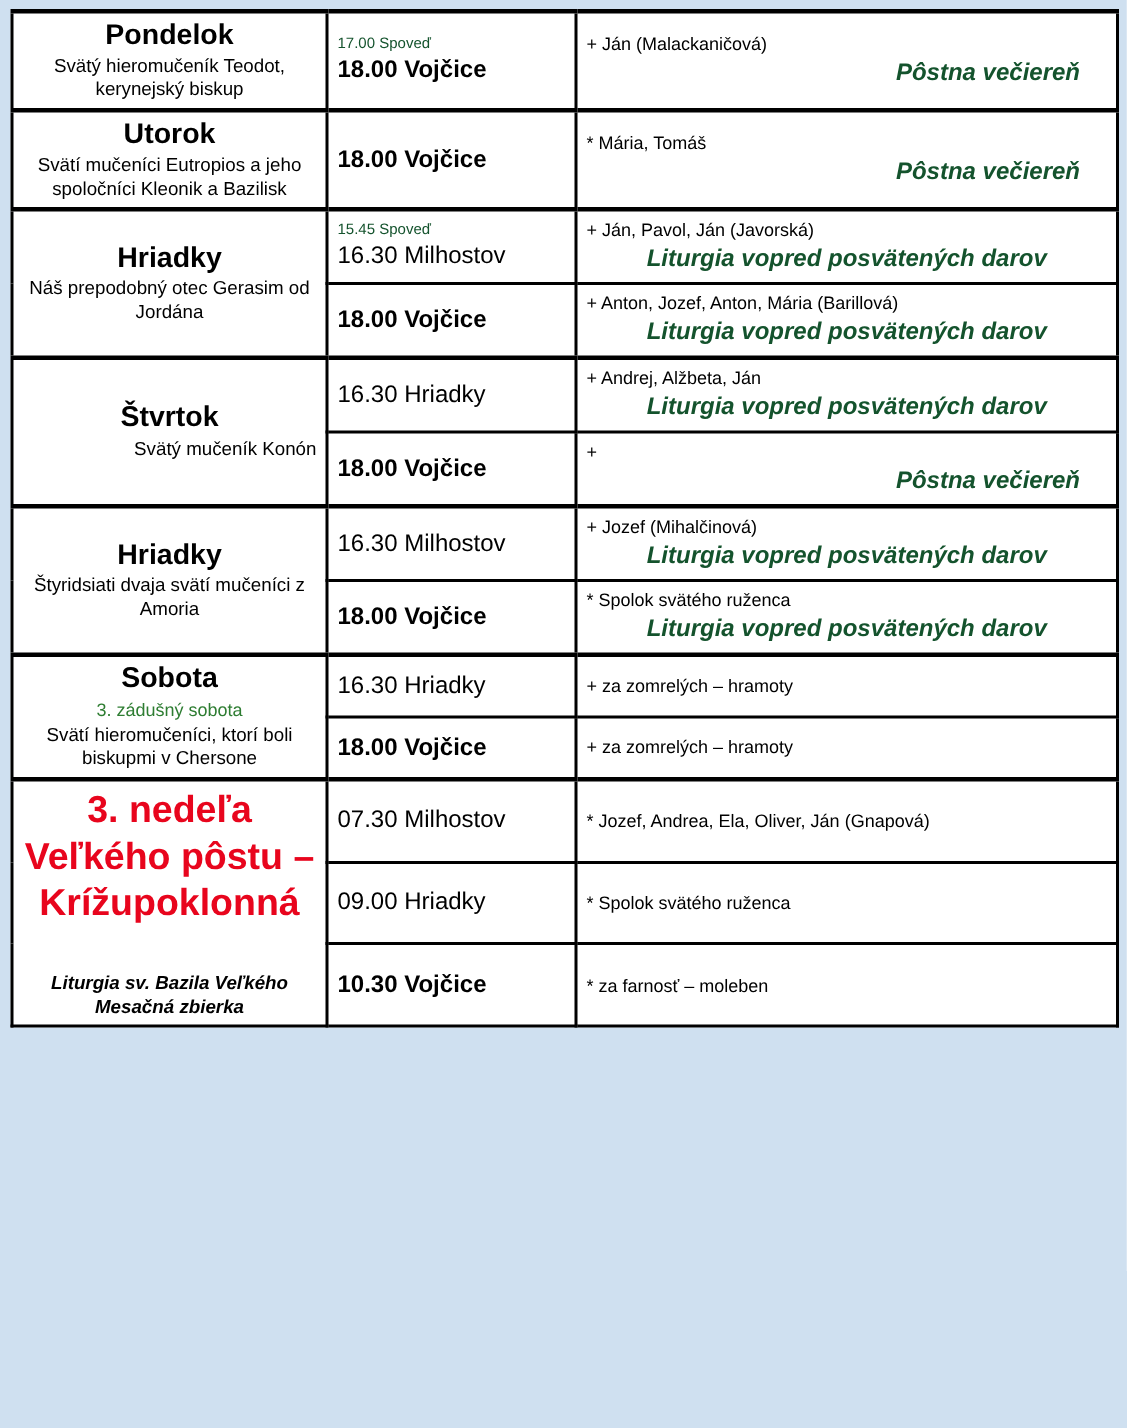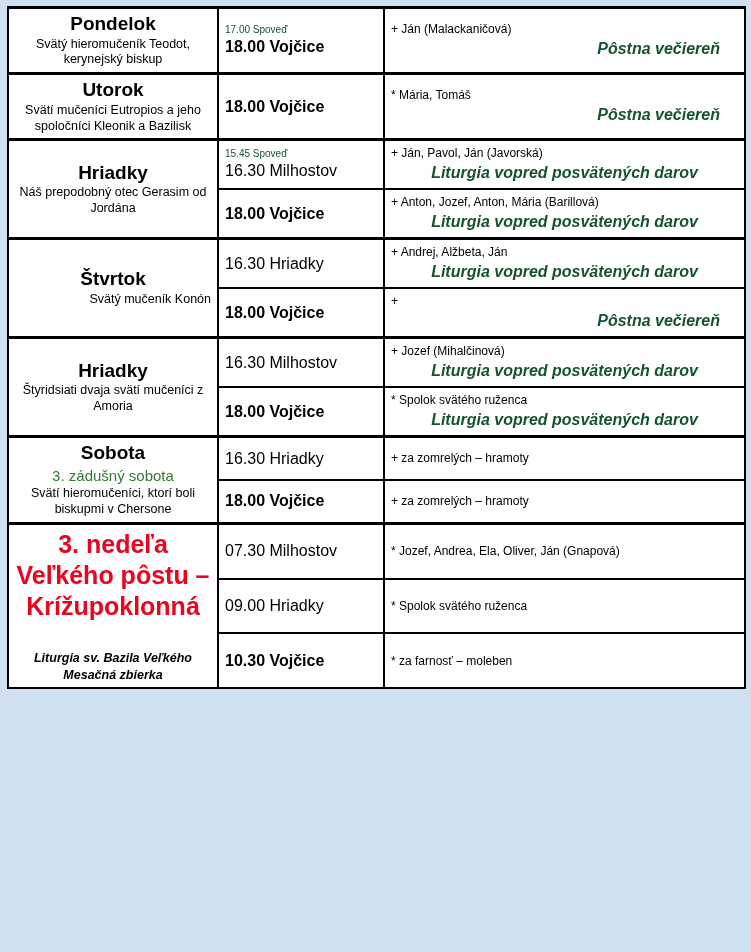--- a/index.html
+++ b/index.html
@@ -42,21 +42,21 @@
     color: #000;
     line-height: 1.15;
     margin-bottom: 2px;
   }
   .day-sub {
     font-size: 12.5px;
     color: #000;
     line-height: 1.25;
   }
   .day-note-green {
-    font-size: 15px;
+    font-size: 12px;
     color: #2e7d32;
     line-height: 1.3;
     margin-bottom: 1px;
   }
   .sunday-name {
     font-size: 25px;
     font-weight: bold;
     color: #e8051d;
     line-height: 1.25;
   }

